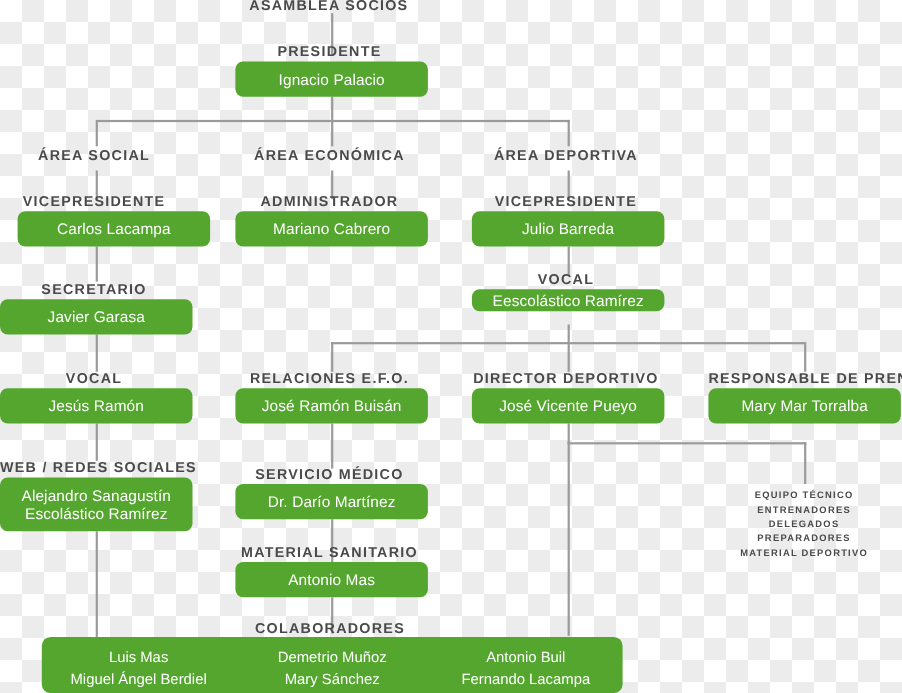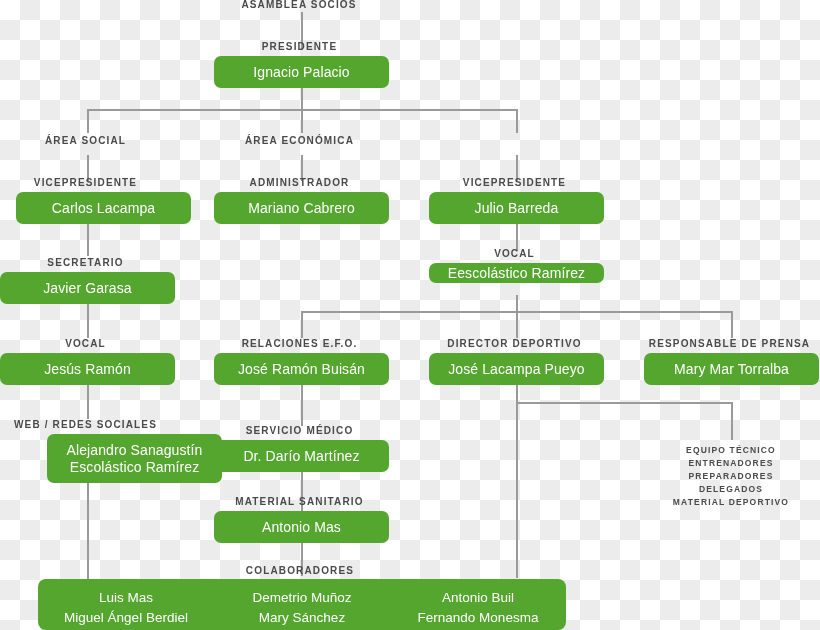--- a/index.html
+++ b/index.html
@@ -17,21 +17,21 @@
   }
   #stage{position:absolute;left:0;top:0;width:820px;height:630px;}
 
   .node{position:absolute;}
 
   .cap{
     position:absolute;
     left:0;right:4px;
     text-align:center;
     color:#4a4a4a;
-    font-size:10px;
+    font-size:13px;
     font-weight:bold;
     letter-spacing:1.15px;
     text-transform:uppercase;
     white-space:nowrap;
     line-height:10px;
   }
 
   .box{
     position:absolute;
     background:#54a62e;
@@ -131,20 +131,23 @@
       <span class="ln">Ignacio Palacio</span>
     </div>
   </div>
 
   <div class="node" style="left:0px;top:136px;width:175px;height:12px;">
     <div class="cap" style="top:0px;">ÁREA SOCIAL</div>
   </div>
   <div class="node" style="left:214px;top:136px;width:175px;height:12px;">
     <div class="cap" style="top:0px;">ÁREA ECONÓMICA</div>
   </div>
+  <div class="node" style="left:429px;top:136px;width:175px;height:12px;">
+    <div class="cap" style="top:0px;">ÁREA DEPORTIVA</div>
+  </div>
 
   <div class="node" style="left:0px;top:178px;width:175px;height:46px;">
     <div class="cap" style="top:0px;">VICEPRESIDENTE</div>
     <div class="box" style="left:16px;top:14px;width:175px;height:32px;justify-content:center;">
       <span class="ln">Carlos Lacampa</span>
     </div>
   </div>
 
   <div class="node" style="left:214px;top:178px;width:175px;height:46px;">
     <div class="cap" style="top:0px;">ADMINISTRADOR</div>
@@ -184,34 +187,34 @@
   <div class="node" style="left:214px;top:339px;width:175px;height:46px;">
     <div class="cap" style="top:0px;">RELACIONES E.F.O.</div>
     <div class="box" style="left:0px;top:14px;width:175px;height:32px;">
       <span class="ln">José Ramón Buisán</span>
     </div>
   </div>
 
   <div class="node" style="left:429px;top:339px;width:175px;height:46px;">
     <div class="cap" style="top:0px;">DIRECTOR DEPORTIVO</div>
     <div class="box" style="left:0px;top:14px;width:175px;height:32px;">
-      <span class="ln">José Lacampa Pueyo</span>
+      <span class="ln">José Vicente Pueyo</span>
     </div>
   </div>
 
   <div class="node" style="left:644px;top:339px;width:175px;height:46px;">
     <div class="cap" style="top:0px;">RESPONSABLE DE PRENSA</div>
     <div class="box" style="left:0px;top:14px;width:175px;height:32px;">
       <span class="ln">Mary Mar Torralba</span>
     </div>
   </div>
 
   <div class="node" style="left:0px;top:420px;width:175px;height:63px;">
     <div class="cap" style="top:0px;">WEB / REDES SOCIALES</div>
-    <div class="box" style="left:0px;top:14px;width:175px;height:49px;margin-left:47px;">
+    <div class="box" style="left:0px;top:14px;width:175px;height:49px;">
       <span class="ln">Alejandro Sanagustín</span>
       <span class="ln">Escolástico Ramírez</span>
     </div>
   </div>
 
   <div class="node" style="left:214px;top:426px;width:175px;height:46px;">
     <div class="cap" style="top:0px;">SERVICIO MÉDICO</div>
     <div class="box" style="left:0px;top:14px;width:175px;height:32px;">
       <span class="ln">Dr. Darío Martínez</span>
     </div>
@@ -220,30 +223,30 @@
   <div class="node" style="left:214px;top:497px;width:175px;height:46px;">
     <div class="cap" style="top:0px;">MATERIAL SANITARIO</div>
     <div class="box" style="left:0px;top:14px;width:175px;height:32px;">
       <span class="ln">Antonio Mas</span>
     </div>
   </div>
 
   <div class="textlist" style="left:646px;top:444px;width:170px;">
     <div>EQUIPO TÉCNICO</div>
     <div>ENTRENADORES</div>
+    <div>DELEGADOS</div>
     <div>PREPARADORES</div>
-    <div>DELEGADOS</div>
     <div>MATERIAL DEPORTIVO</div>
   </div>
 
   <div class="node" style="left:38px;top:566px;width:528px;height:64px;">
     <div class="cap" style="top:0px;">COLABORADORES</div>
     <div class="collab" style="left:0px;top:13px;width:528px;height:51px;">
       <span>Luis Mas</span>
       <span>Demetrio Muñoz</span>
       <span>Antonio Buil</span>
       <span>Miguel Ángel Berdiel</span>
       <span>Mary Sánchez</span>
-      <span>Fernando Monesma</span>
+      <span>Fernando Lacampa</span>
     </div>
   </div>
 
 </div>
 
 </body></html>

